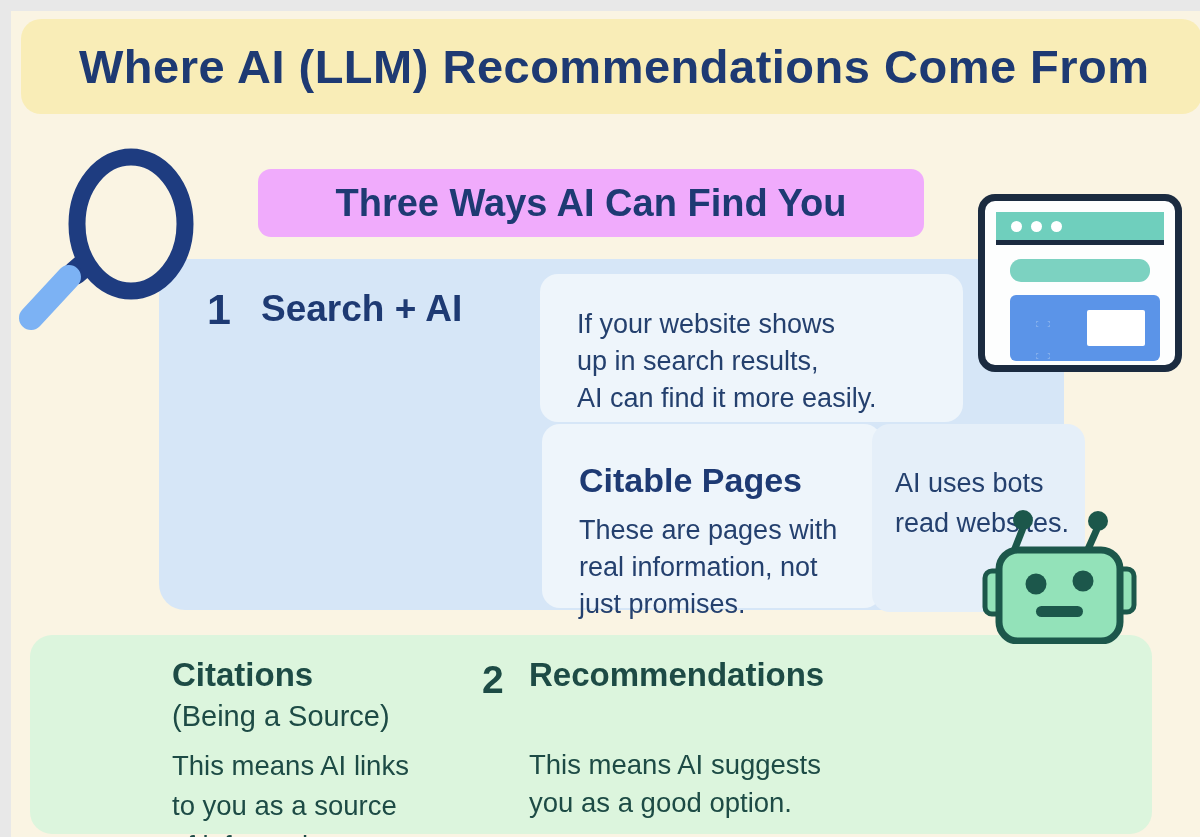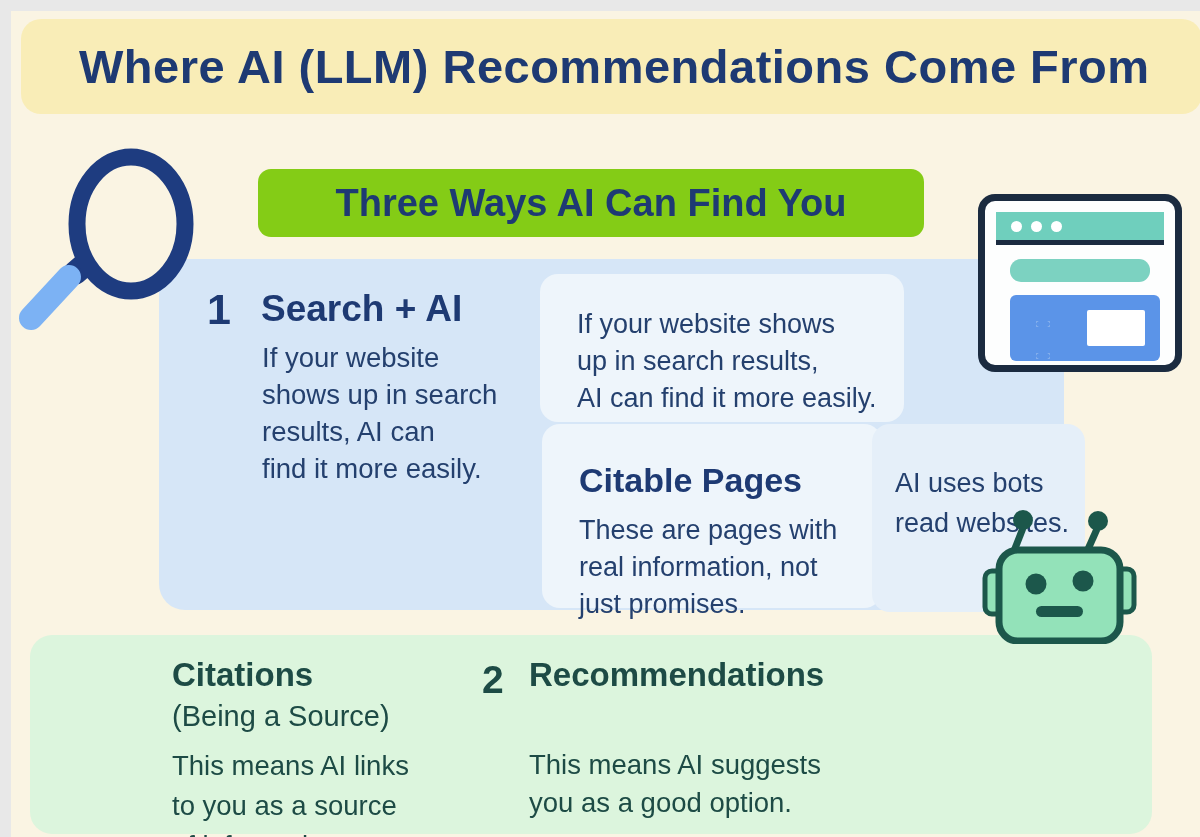--- a/index.html
+++ b/index.html
@@ -24,33 +24,33 @@
     padding-left: 47px;
   }
   .title-banner h1 {
     font-size: 47px; font-weight: 700; color: #1E3A73; letter-spacing: 0.5px;
   }
 
   
   .subtitle-banner {
     position: absolute; left: 236px; top: 147px;
     width: 666px; height: 68px;
-    background: #84cc16; border-radius: 13px;
+    background: #f0abfc; border-radius: 13px;
     display: flex; align-items: center; justify-content: center;
   }
   .subtitle-banner h2 { font-size: 38px; font-weight: 700; color: #1E3A73; }
 
   
   .main-panel {
     position: absolute; left: 137px; top: 237px;
     width: 905px; height: 351px;
     background: #D6E6F7; border-radius: 26px;
   }
   .bubble { position: absolute; background: #EEF5FB; border-radius: 18px; }
-  .bubble-search { left: 518px; top: 252px; width: 364px; height: 148px; padding: 21px 0 0 26px; }
+  .bubble-search { left: 518px; top: 252px; width: 423px; height: 148px; padding: 21px 0 0 26px; }
   .bubble-citable { left: 520px; top: 402px; width: 340px; height: 184px; padding: 24px 0 0 26px; }
   .bubble-bots { left: 850px; top: 402px; width: 213px; height: 188px; background: #E5EFF9; padding: 28px 0 0 12px; }
 
   .bubble-search p, .bubble-citable p, .bubble-bots p {
     font-size: 27px; line-height: 37px; color: #24406E;
   }
   .bubble-bots p { line-height: 40px; }
   .bubble-citable h3 { font-size: 34px; font-weight: 700; color: #1E3A73; line-height: 42px; margin-bottom: 4px; }
 
   .green-panel {
@@ -134,24 +134,20 @@
 just promises.</p>
   </div>
 
   <div class="bubble bubble-bots">
     <p class="pre">AI uses bots
 read websites.</p>
   </div>
 
   <div class="s1-number">1</div>
   <h3 class="s1-heading">Search + AI</h3>
-  <p class="s1-body pre">If your website
-shows up in search
-results, AI can
-find it more easily.</p>
 
   <div class="browser">
     <div class="browser-bar">
       <span class="browser-dot"></span>
       <span class="browser-dot"></span>
       <span class="browser-dot"></span>
     </div>
     <div class="browser-search"></div>
     <div class="browser-table">
       <div class="bt-left">

